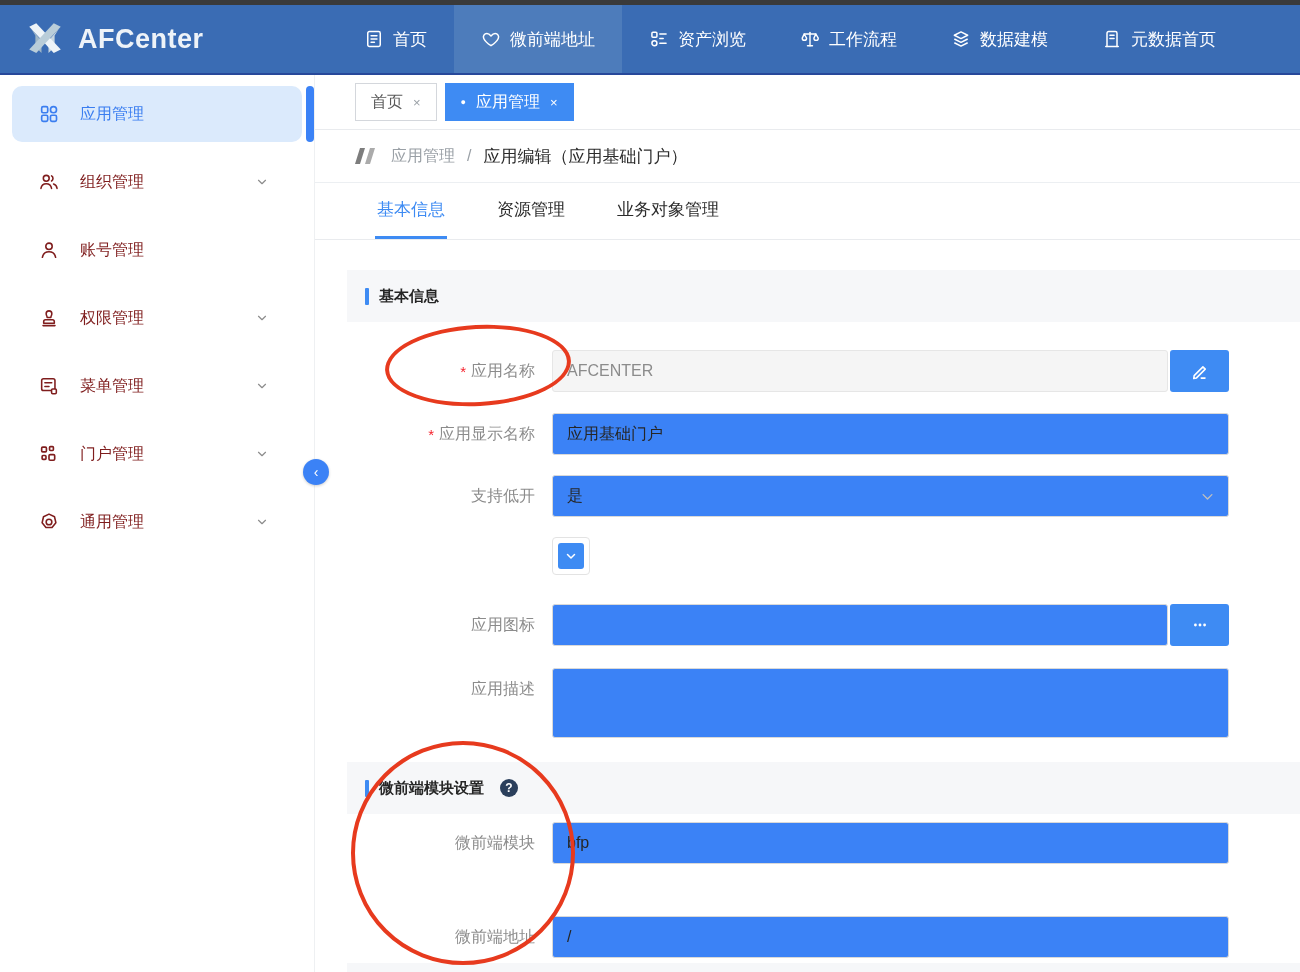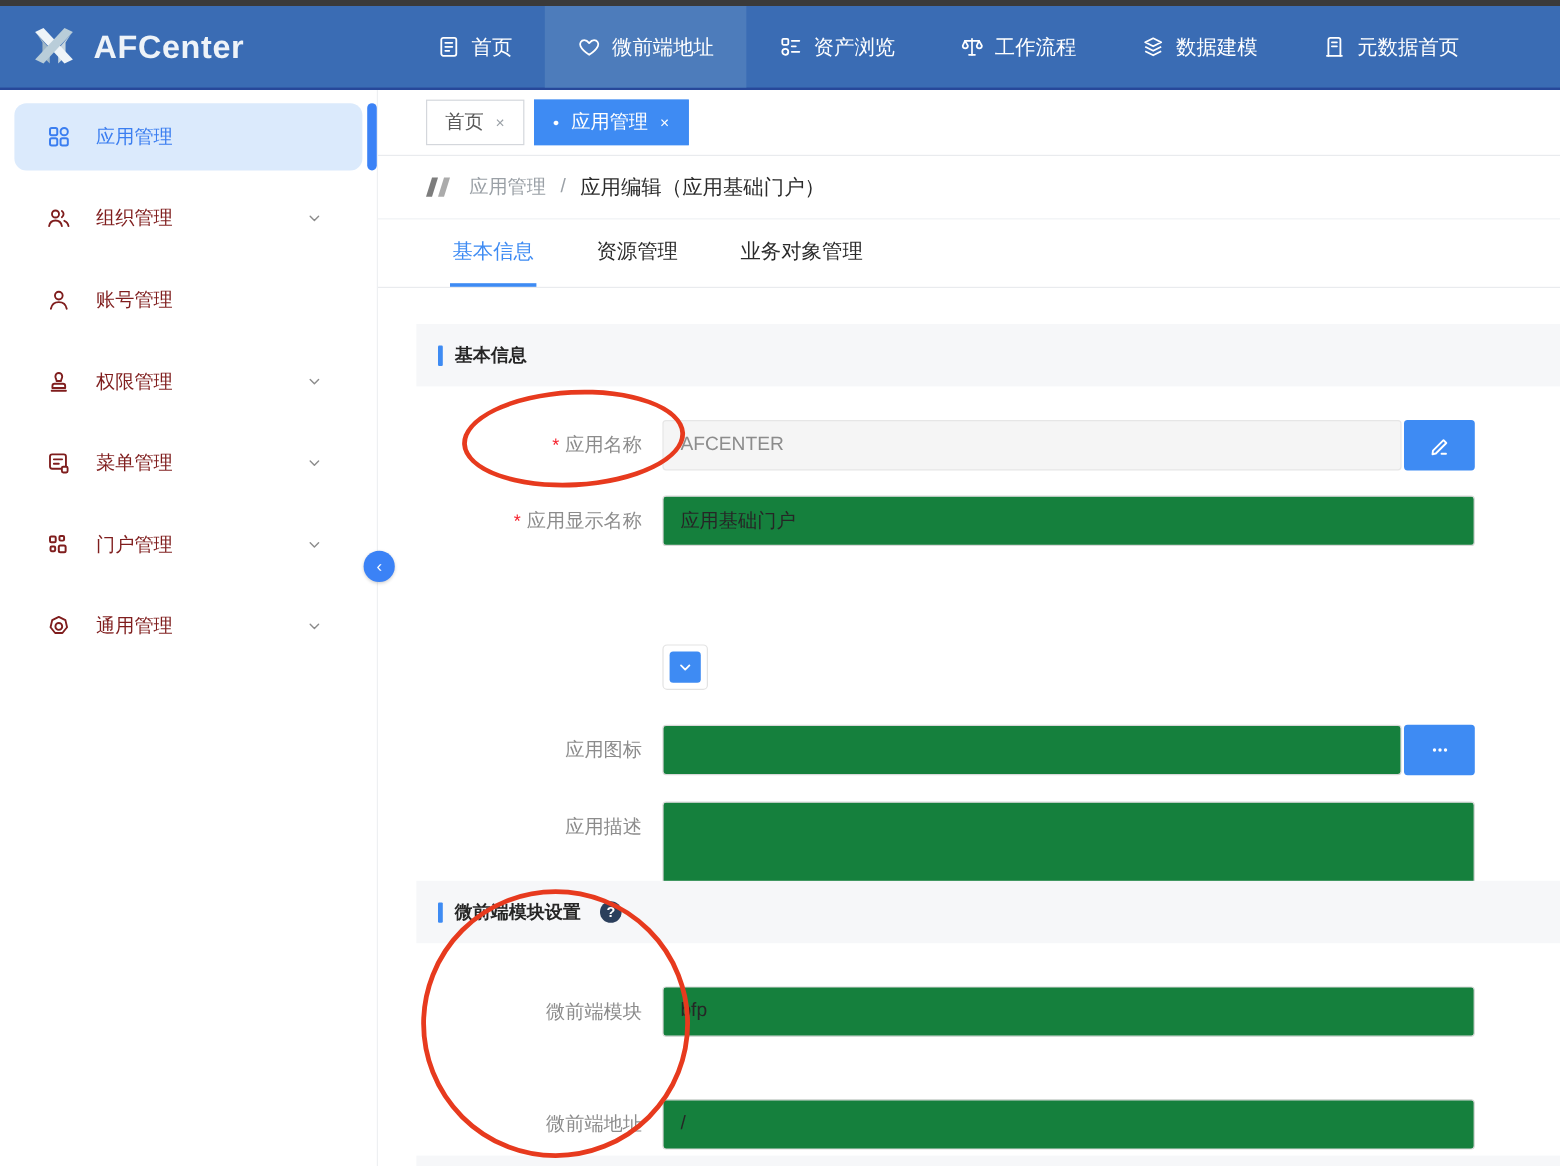--- a/index.html
+++ b/index.html
@@ -51,21 +51,21 @@
   
   .section-strip { position:absolute; left:32px; right:0; height:52px; background:#f6f7f9; display:flex; align-items:center; padding-left:18px; gap:10px; }
   .strip-bar { width:4px; height:17px; background:#3e8bf3; border-radius:1px; }
   .strip-title { font-size:15px; font-weight:700; color:#262626; }
   .help-circle { width:18px; height:18px; border-radius:50%; background:#2b3f5c; color:#fff; font-size:12px; font-weight:700; display:flex; align-items:center; justify-content:center; margin-left:6px; cursor:pointer; }
 
   .frow { position:absolute; left:0; right:0; height:42px; }
   .flabel { position:absolute; left:0; top:0; width:220px; height:42px; display:flex; align-items:center; justify-content:flex-end; color:#8c8c8c; font-size:16px; }
   .req { color:#f5222d; margin-right:5px; font-size:15px; }
   .fctl { position:absolute; left:237px; top:0; }
-  input.ctl, .select-ctl, textarea.ctl { height:42px; border:1px solid #d9d9d9; border-radius:3px; font-size:16px; color:#262626; padding:0 14px; background:#15803d; font-family:inherit; outline:none; }
+  input.ctl, .select-ctl, textarea.ctl { height:42px; border:1px solid #d9d9d9; border-radius:3px; font-size:16px; color:#262626; padding:0 14px; background:#3b82f6; font-family:inherit; outline:none; }
   input.ctl { width:677px; }
   input.ctl.short { width:616px; }
   input.ctl.disabled { background:#f5f5f5; border-color:#e6e6e6; color:#8c8c8c; }
   .select-ctl { width:677px; display:flex; align-items:center; position:relative; }
   .select-ctl .sel-arrow { position:absolute; right:13px; width:15px; height:15px; color:#bfbfbf; }
   .sq-btn { position:absolute; left:855px; top:0; width:59px; height:42px; background:#3e8bf3; border:none; border-radius:3px; color:#fff; display:flex; align-items:center; justify-content:center; cursor:pointer; }
   .sq-btn svg { width:20px; height:20px; }
 
   .color-picker { width:38px; height:38px; border:1px solid #e3e3e3; border-radius:4px; display:flex; align-items:center; justify-content:center; cursor:pointer; background:#fff; }
   .color-swatch { width:26px; height:26px; border-radius:3px; background:#3e8bf3; display:flex; align-items:center; justify-content:center; color:#fff; }
@@ -291,20 +291,33 @@
     <div class="frow" style="top:338px;">
       <div class="flabel">
         <span class="req">*</span>
         <span>应用显示名称</span>
       </div>
       <div class="fctl">
         <input class="ctl" value="应用基础门户" style="">
       </div>
     </div>
 
+    <div class="frow" style="top:400px;">
+      <div class="flabel">
+        <span>支持低开</span>
+      </div>
+      <div class="fctl">
+        <div class="select-ctl">
+          <span>是</span>
+          <svg class="sel-arrow" viewBox="0 0 24 24" fill="none" stroke="currentColor" stroke-width="2.2" stroke-linecap="round" stroke-linejoin="round">
+              <path d="M5 9l7 7 7-7"></path>
+            </svg>
+        </div>
+      </div>
+    </div>
 
     <div class="frow" style="top:462px; height:38px;">
       <div class="fctl">
         <div class="color-picker">
           <div class="color-swatch">
             <svg viewBox="0 0 24 24" fill="none" stroke="#fff" stroke-width="3" stroke-linecap="round" stroke-linejoin="round">
                 <path d="M5 9l7 7 7-7"></path>
               </svg>
           </div>
         </div>
@@ -330,21 +343,21 @@
     <div class="frow" style="top:593px; height:70px;">
       <div class="flabel">
         <span>应用描述</span>
       </div>
       <div class="fctl ta-wrap">
         <textarea class="ctl" style=""></textarea>
         
       </div>
     </div>
 
-    <div class="section-strip" style="top:659px;">
+    <div class="section-strip" style="top:687px;">
       <div class="strip-bar"></div>
       <div class="strip-title">微前端模块设置</div>
       <div class="help-circle">?</div>
     </div>
 
     <div class="frow" style="top:747px;">
       <div class="flabel">
         <span>微前端模块</span>
       </div>
       <div class="fctl">

